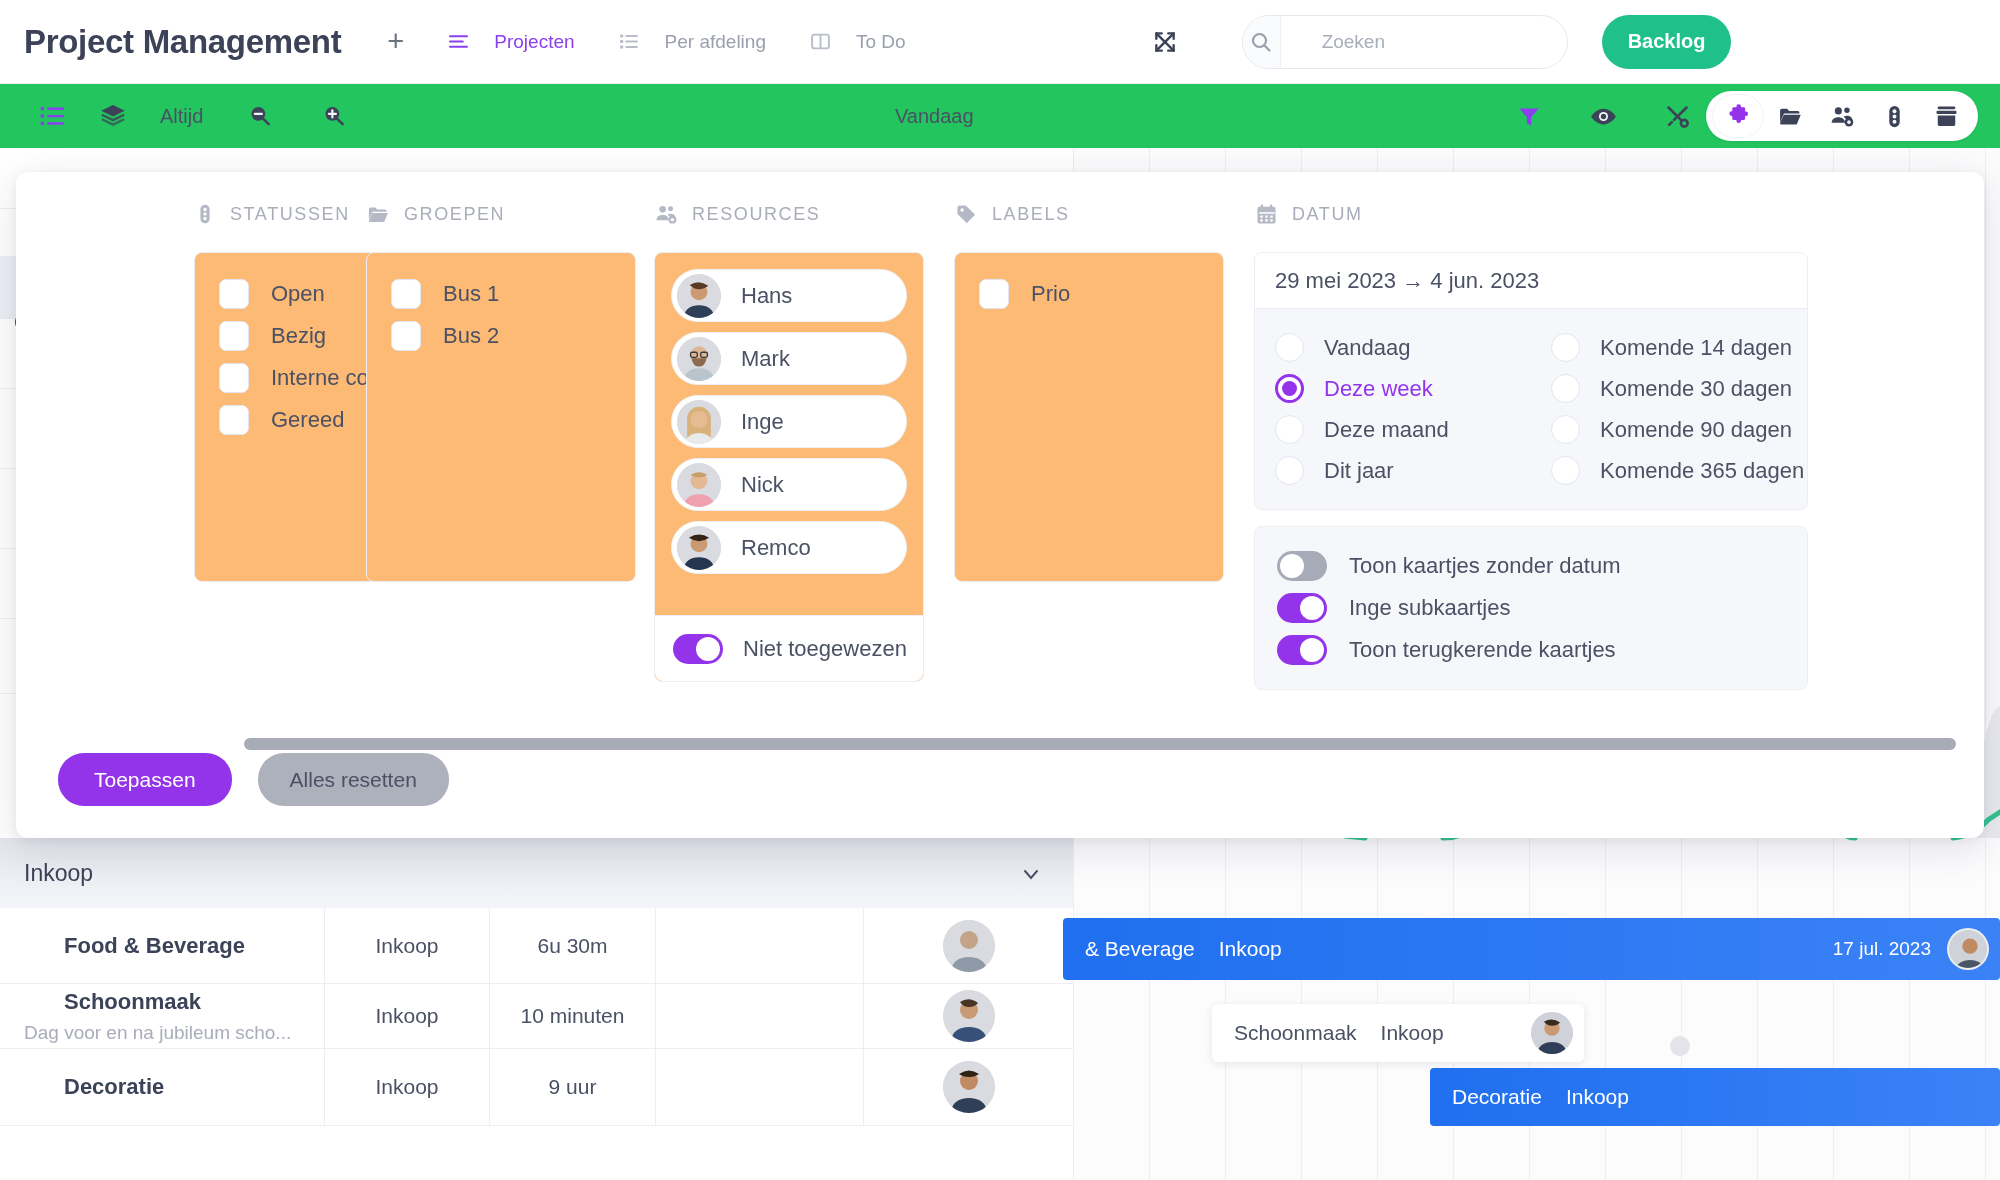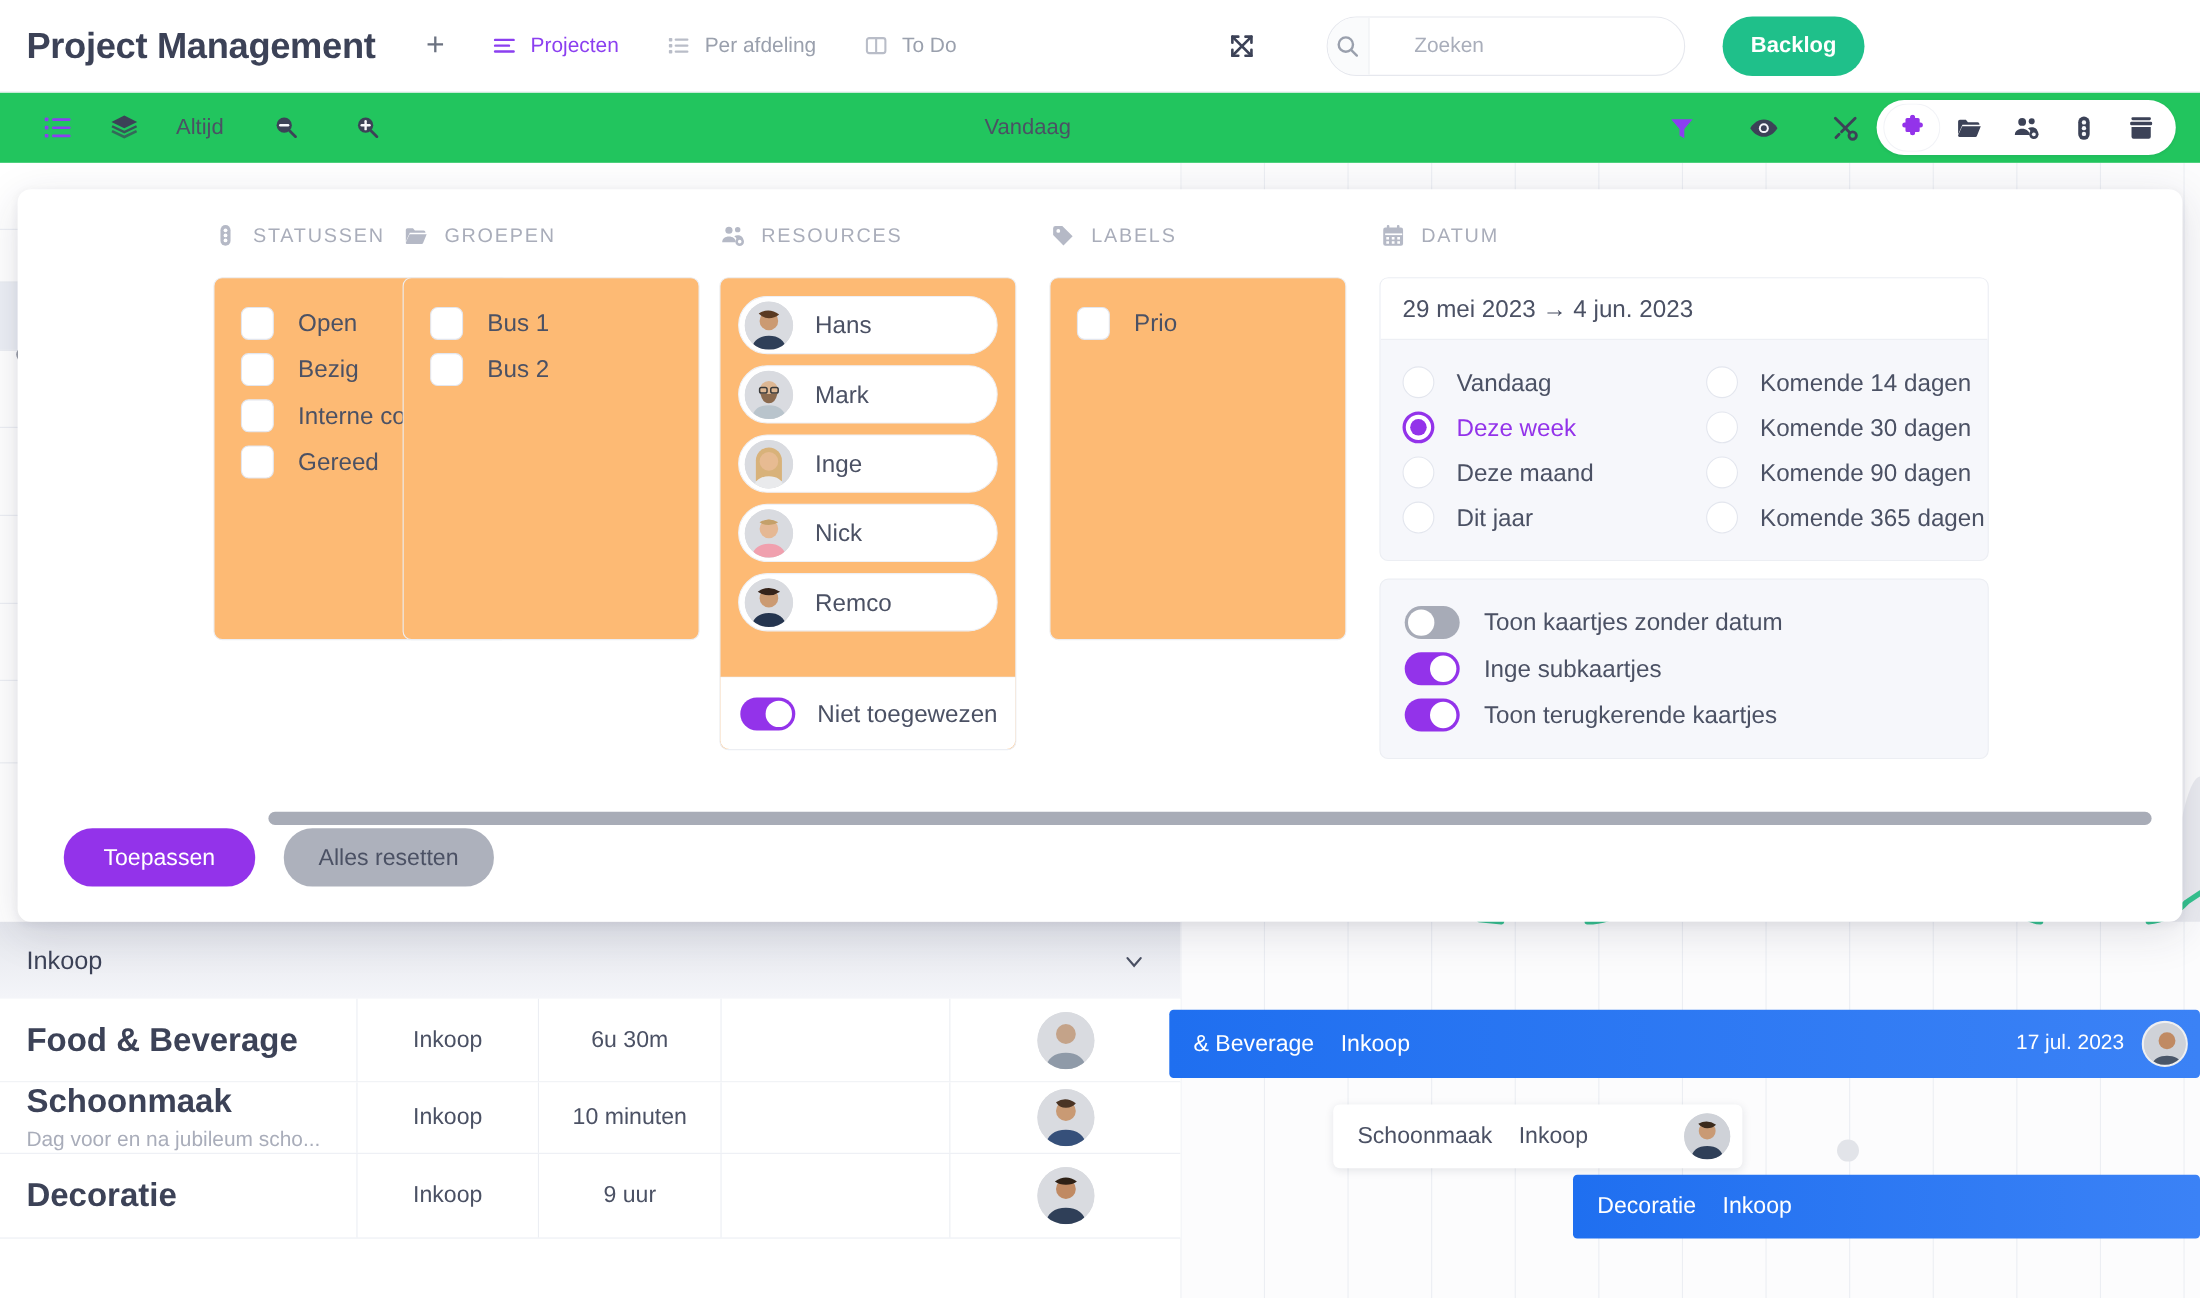--- a/index.html
+++ b/index.html
@@ -19,21 +19,21 @@
   }
   .app-title {
     font-size: 33px; font-weight: 700; color: #3c4257;
     margin-left: 24px; letter-spacing: -0.3px; white-space: nowrap;
   }
   .plus-btn {
     margin-left: 38px; font-size: 29px; color: #6b7280; font-weight: 300;
     cursor: pointer; line-height: 1; padding: 4px 8px;
   }
   .navtabs { display: flex; align-items: center; margin-left: 36px; gap: 44px; }
-  .navtab { display: flex; align-items: center; gap: 13px; cursor: pointer; font-size: 19px; color: #9aa0ad; white-space: nowrap; }
+  .navtab { display: flex; align-items: center; gap: 25px; cursor: pointer; font-size: 19px; color: #9aa0ad; white-space: nowrap; }
   .navtab.active { color: #8b3ff0; }
   .navtab .ic { display:inline-flex; width:21px; height:21px; align-items:center; justify-content:center; }
   .expand-icon { margin-left: 246px; cursor: pointer; width: 26px; height: 26px; color:#4b5164; }
   .searchwrap {
     margin-left: 64px; width: 326px; height: 54px; border: 1px solid #e6e8ee;
     border-radius: 27px; display: flex; align-items: center; background: #fff; overflow:hidden;gap:22px;
   }
   .search-icon-box { width: 62px; height:100%; display:flex; align-items:center; justify-content:center;
     background:#fafbfc; border-right:1px solid #eef0f4; color:#9aa0ad; }
   .search-input { border: none; outline: none; flex: 1; font-size: 19px; color: #4b5164;
@@ -152,21 +152,21 @@
   
   .table { position: absolute; left: 0; top: 908px; width: 1073px; z-index: 21; background:#fff; }
   .trow { display: flex; border-bottom: 1px solid #eceef3; background:#fff; }
   .tc { display: flex; flex-direction: column; justify-content: center; border-right: 1px solid #eceef3;
     padding: 0 14px; }
   .tc-name { width: 325px; padding-left: 24px; }
   .tc-group { width: 165px; align-items: center; }
   .tc-dur { width: 166px; align-items: center; }
   .tc-blank { width: 208px; }
   .tc-av { width: 209px; align-items: center; border-right: none; }
-  .t-title { font-size: 30px; color: #3c4257; font-weight: 600; }
+  .t-title { font-size: 22px; color: #3c4257; font-weight: 600; margin-left: 40px; }
   .t-sub { font-size: 19px; color: #a9adba; margin-top: 7px; white-space: nowrap; overflow: hidden; }
   .t-cell { font-size: 21px; color: #4b5164; }
   .t-av { width: 52px; height: 52px; border-radius: 50%; background: #d8dade; overflow:hidden; position:relative;}
 
   
   .gbar { position: absolute; display: flex; align-items: center; border-radius: 4px;
     color: #fff; font-size: 21px; z-index: 22; }
   .gbar.blue { background: linear-gradient(90deg,#1f6ff0 0%, #3b82f6 100%); }
   .gbar.white { background: #ffffff; color: #4b5164; border-radius: 6px;
     box-shadow: 0 2px 8px rgba(30,35,60,.10); }

